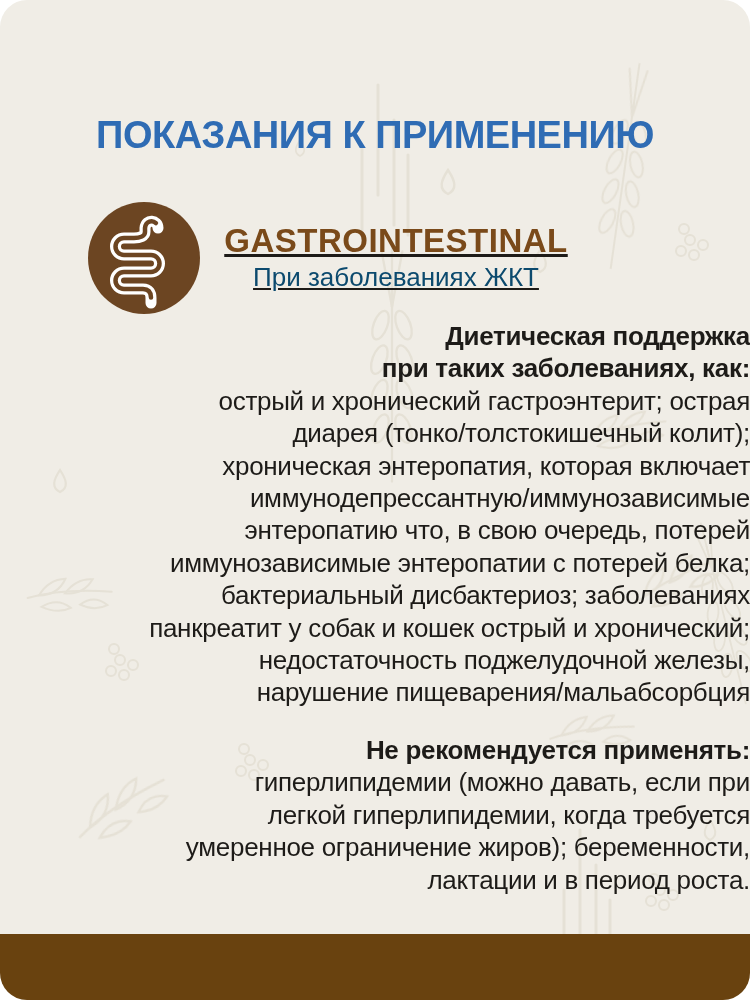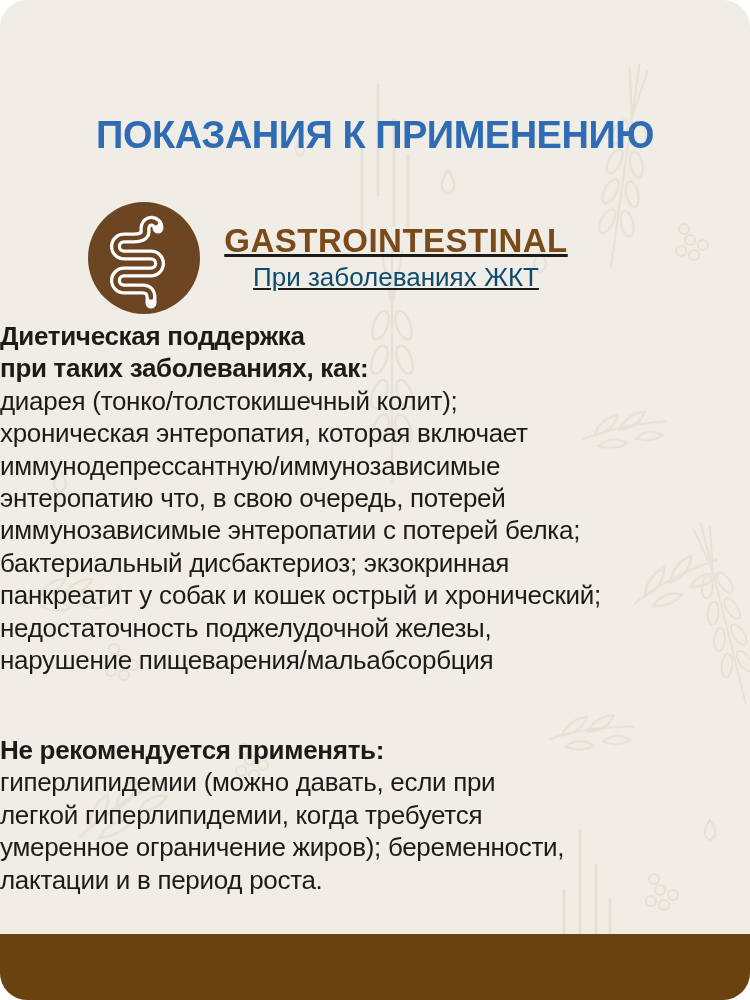--- a/index.html
+++ b/index.html
@@ -61,21 +61,21 @@
   .brand-subtitle {
     font-size: 26px;
     color: #0c4a6e;
     line-height: 1.25;
     margin-top: 2px;
   }
   .text-section {
     position: absolute;
     left: 0;
     width: 100%;
-    text-align: left;
+    text-align: right;
   }
   .indications { top: 320px; }
   .contraindications { top: 734px; }
   .line {
     font-size: 26px;
     line-height: 32.4px;
     letter-spacing: -0.3px;
     white-space: nowrap;
   }
   .line.bold { font-weight: 700; }
@@ -172,26 +172,27 @@
     </div>
     <div class="logo-text">
       <div class="brand-name">GASTROINTESTINAL</div>
       <div class="brand-subtitle">При заболеваниях ЖКТ</div>
     </div>
   </div>
 
   <section class="text-section indications">
     <div class="line bold">Диетическая поддержка</div>
     <div class="line bold">при таких заболеваниях, как:</div>
+    <div class="line">острый и хронический гастроэнтерит; острая</div>
     <div class="line">диарея (тонко/толстокишечный колит);</div>
     <div class="line">хроническая энтеропатия, которая включает</div>
     <div class="line">иммунодепрессантную/иммунозависимые</div>
     <div class="line">энтеропатию что, в свою очередь, потерей</div>
     <div class="line">иммунозависимые энтеропатии с потерей белка;</div>
-    <div class="line">бактериальный дисбактериоз; экзокринная</div>
+    <div class="line">бактериальный дисбактериоз; заболеваниях</div>
     <div class="line">панкреатит у собак и кошек острый и хронический;</div>
     <div class="line">недостаточность поджелудочной железы,</div>
     <div class="line">нарушение пищеварения/мальабсорбция</div>
   </section>
 
   <section class="text-section contraindications">
     <div class="line bold">Не рекомендуется применять:</div>
     <div class="line">гиперлипидемии (можно давать, если при</div>
     <div class="line">легкой гиперлипидемии, когда требуется</div>
     <div class="line">умеренное ограничение жиров); беременности,</div>

